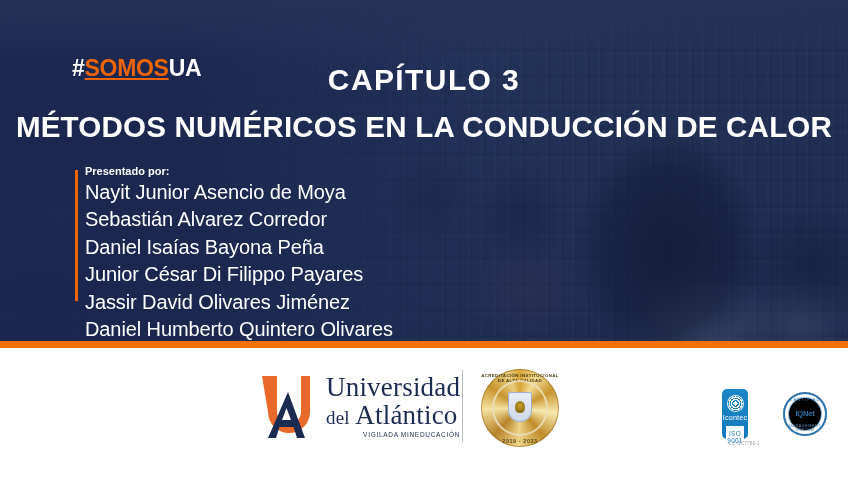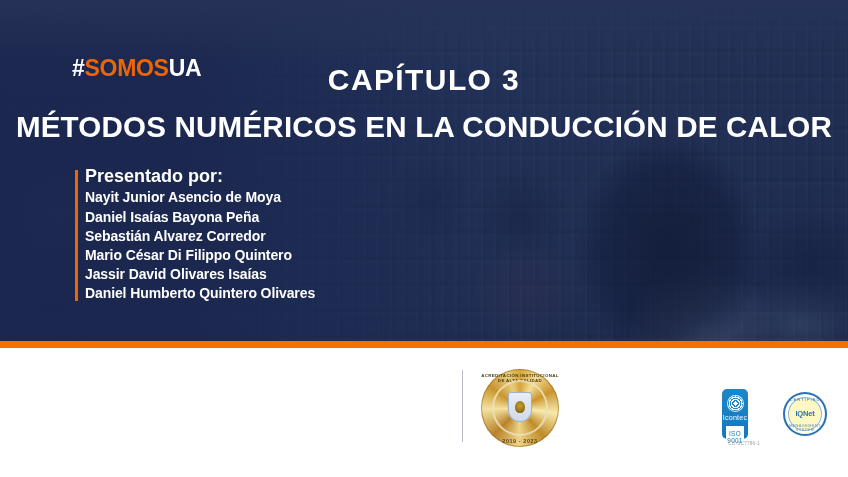--- a/index.html
+++ b/index.html
@@ -91,21 +91,21 @@
     position: absolute;
     left: 72px;
     top: 57px;
     font-size: 23px;
     font-weight: bold;
     letter-spacing: -0.3px;
     line-height: 1;
     white-space: nowrap;
   }
   .hashtag .w { color: #ffffff; }
-  .hashtag .o { color: #ec6608; }
+  .hashtag .o { color: #ec6608; text-decoration: underline; }
 
   
   .chapter {
     position: absolute;
     left: 0; right: 0;
     top: 65px;
     text-align: center;
     color: #ffffff;
     font-size: 30px;
     font-weight: bold;
@@ -136,28 +136,28 @@
   .presenters::before {
     content: "";
     position: absolute;
     left: 0;
     top: 6px;
     width: 3px;
     height: 131px;
     background: #ec6608;
   }
   .pres-label {
-    font-size: 18px;
+    font-size: 11px;
     font-weight: bold;
     line-height: 1.36;
     white-space: nowrap;
   }
   .pres-name {
-    font-size: 14px;
-    font-weight: bold;
+    font-size: 20px;
+    font-weight: normal;
     line-height: 1.37;
     white-space: nowrap;
     letter-spacing: -0.1px;
   }
 
   
   .orange-bar {
     position: absolute;
     left: 0;
     top: 341px;
@@ -329,21 +329,21 @@
     letter-spacing: .2px;
   }
 
   .iqnet {
     position: absolute;
     left: 783px;
     top: 392px;
     width: 44px;
     height: 44px;
     border-radius: 50%;
-    background: #fef9c3;
+    background: #000000;
     box-shadow: inset 0 0 0 2px #2a73b0, inset 0 0 0 5px #ffffff, inset 0 0 0 6px #8fb6d6;
   }
   .iqnet-label {
     position: absolute;
     left: 0; right: 0;
     top: 17px;
     text-align: center;
     font-size: 7.5px;
     font-weight: bold;
     color: #2a73b0;
@@ -382,31 +382,47 @@
   <div class="hashtag">
     <span class="w">#</span><span class="o">SOMOS</span><span class="w">UA</span>
   </div>
 
   <div class="chapter">CAPÍTULO 3</div>
   <div class="subtitle">MÉTODOS NUMÉRICOS EN LA CONDUCCIÓN DE CALOR</div>
 
   <div class="presenters">
     <div class="pres-label">Presentado por:</div>
     <div class="pres-name">Nayit Junior Asencio de Moya</div>
+    <div class="pres-name">Sebastián Alvarez Corredor</div>
     <div class="pres-name">Daniel Isaías Bayona Peña</div>
-    <div class="pres-name">Sebastián Alvarez Corredor</div>
-    <div class="pres-name">Mario César Di Filippo Quintero</div>
-    <div class="pres-name">Jassir David Olivares Isaías</div>
+    <div class="pres-name">Junior César Di Filippo Payares</div>
+    <div class="pres-name">Jassir David Olivares Jiménez</div>
     <div class="pres-name">Daniel Humberto Quintero Olivares</div>
   </div>
 
   <div class="orange-bar"></div>
 
   <div class="footer"></div>
 
+  <div class="ua-logo">
+    <div class="ua-mark">
+      <svg width="62" height="70" viewBox="0 0 62 70">
+        <path d="M4 4 h15 v36 a12 12 0 0 0 24 0 V4 h9 v36 a21 21 0 0 1 -42 0 Z" fill="#e8692a"></path>
+        <path d="M30 20 L47 66 H39 L35.5 55 H21.5 L18 66 H10 Z M28.5 36 L24 48 H33 Z" fill="#1b2b52"></path>
+      </svg>
+    </div>
+    <div class="ua-wordmark">
+      <div class="ua-line1">Universidad</div>
+      <div class="ua-line2">
+        <span class="small">del</span>
+        <span>Atlántico</span>
+      </div>
+      <div class="ua-tag">VIGILADA MINEDUCACIÓN</div>
+    </div>
+  </div>
 
   <div class="divider-v"></div>
 
   <div class="seal">
     <div class="seal-arc-top">ACREDITACIÓN INSTITUCIONAL DE ALTA CALIDAD</div>
     <div class="seal-inner">
       <div class="seal-shield"></div>
     </div>
     <div class="seal-arc-bot">2019 - 2023</div>
   </div>

